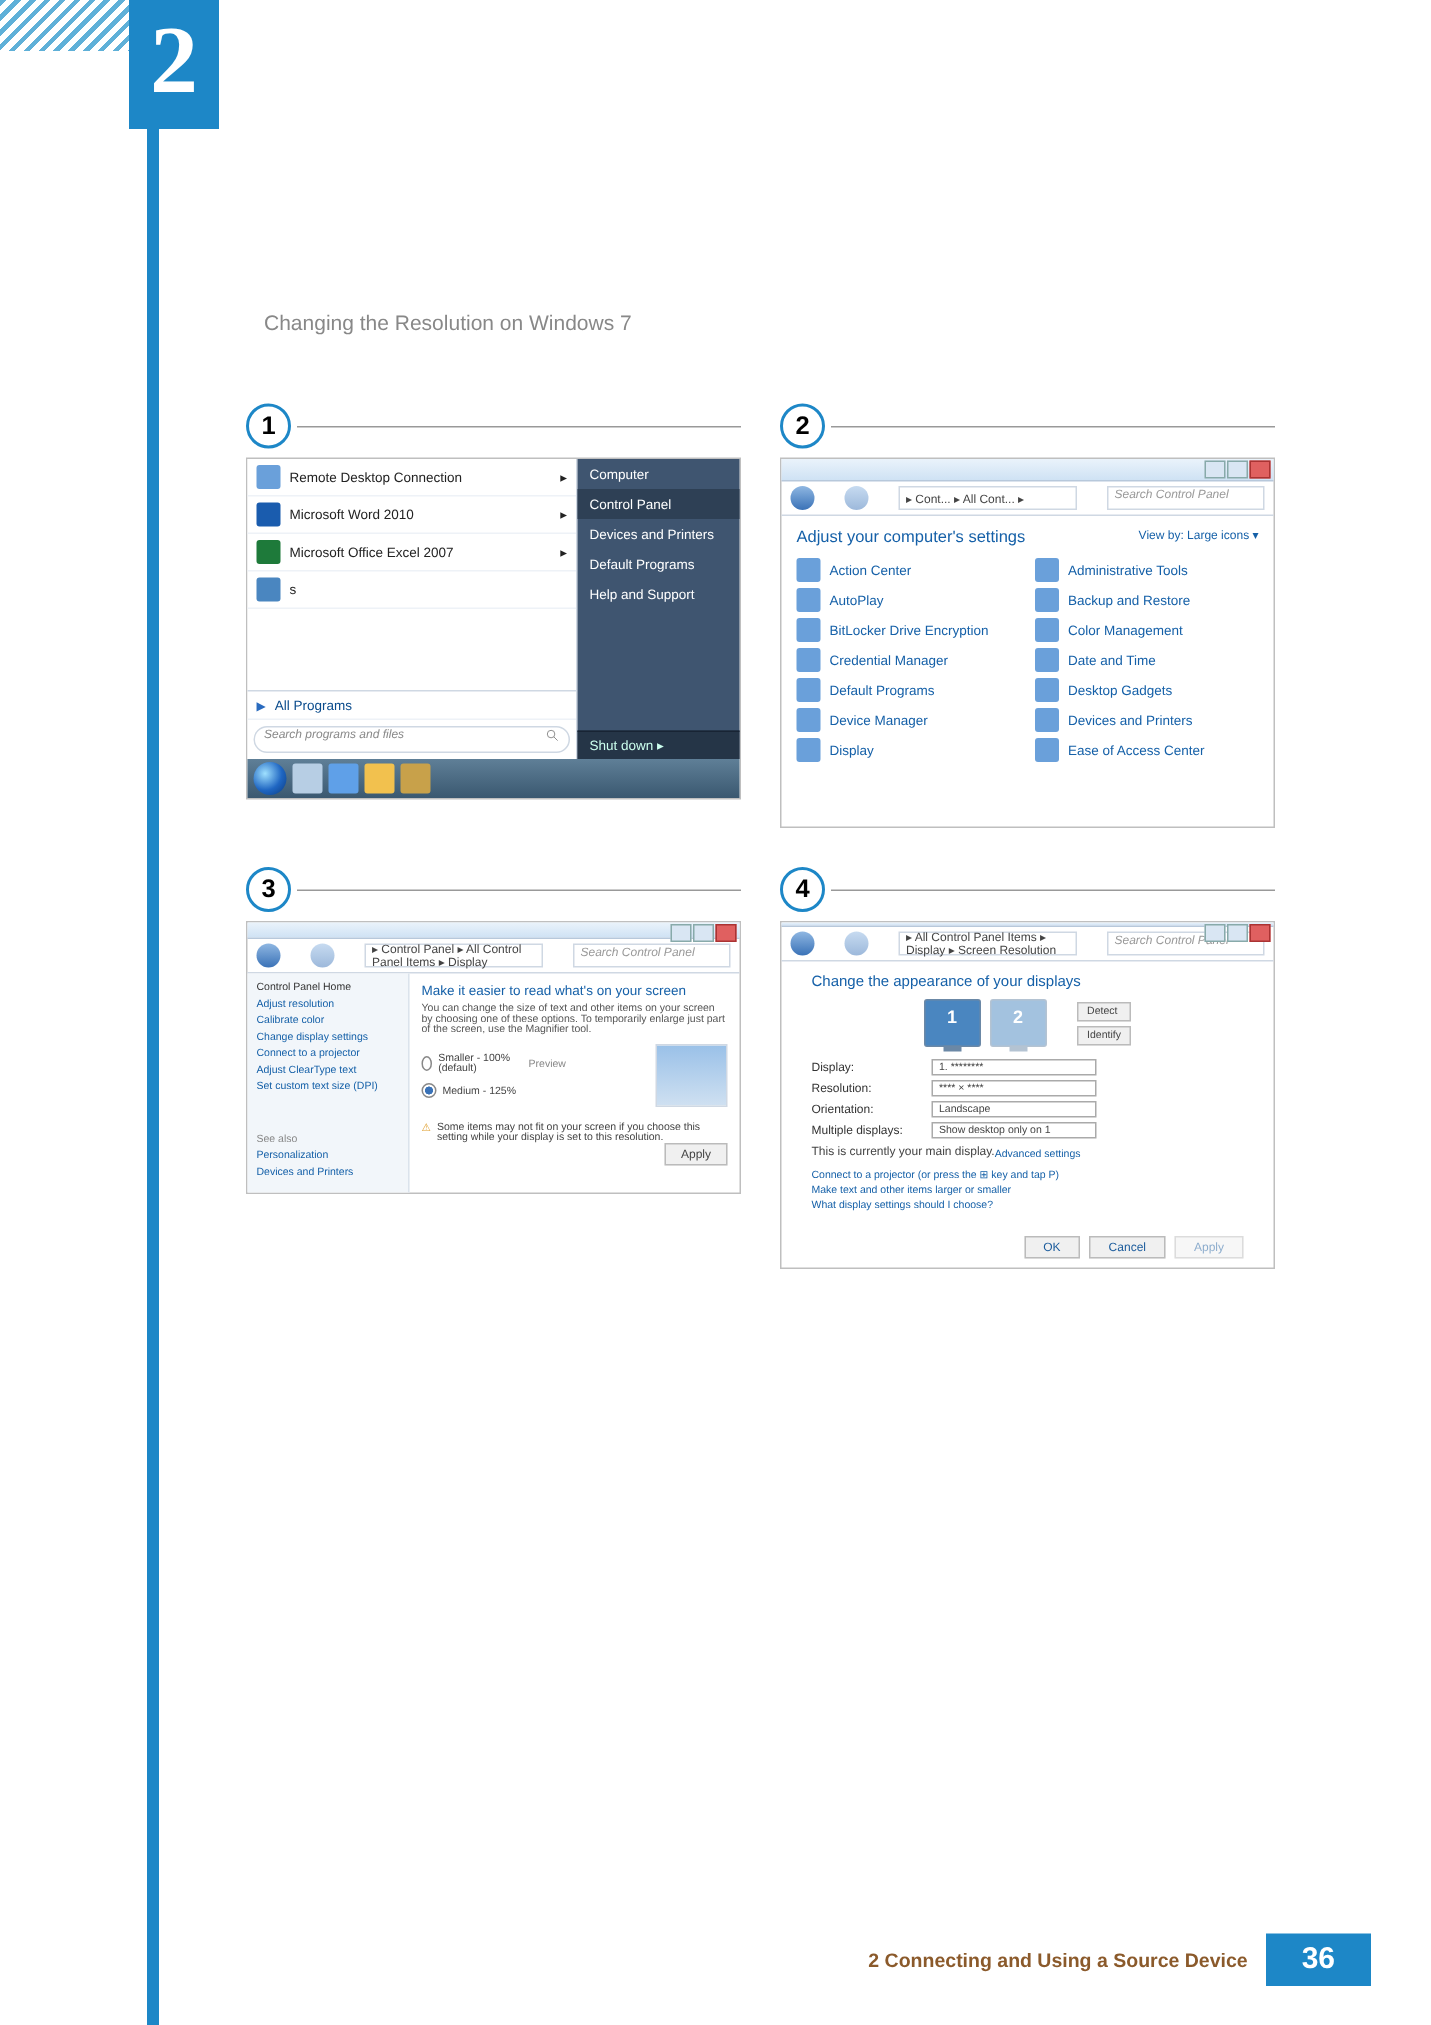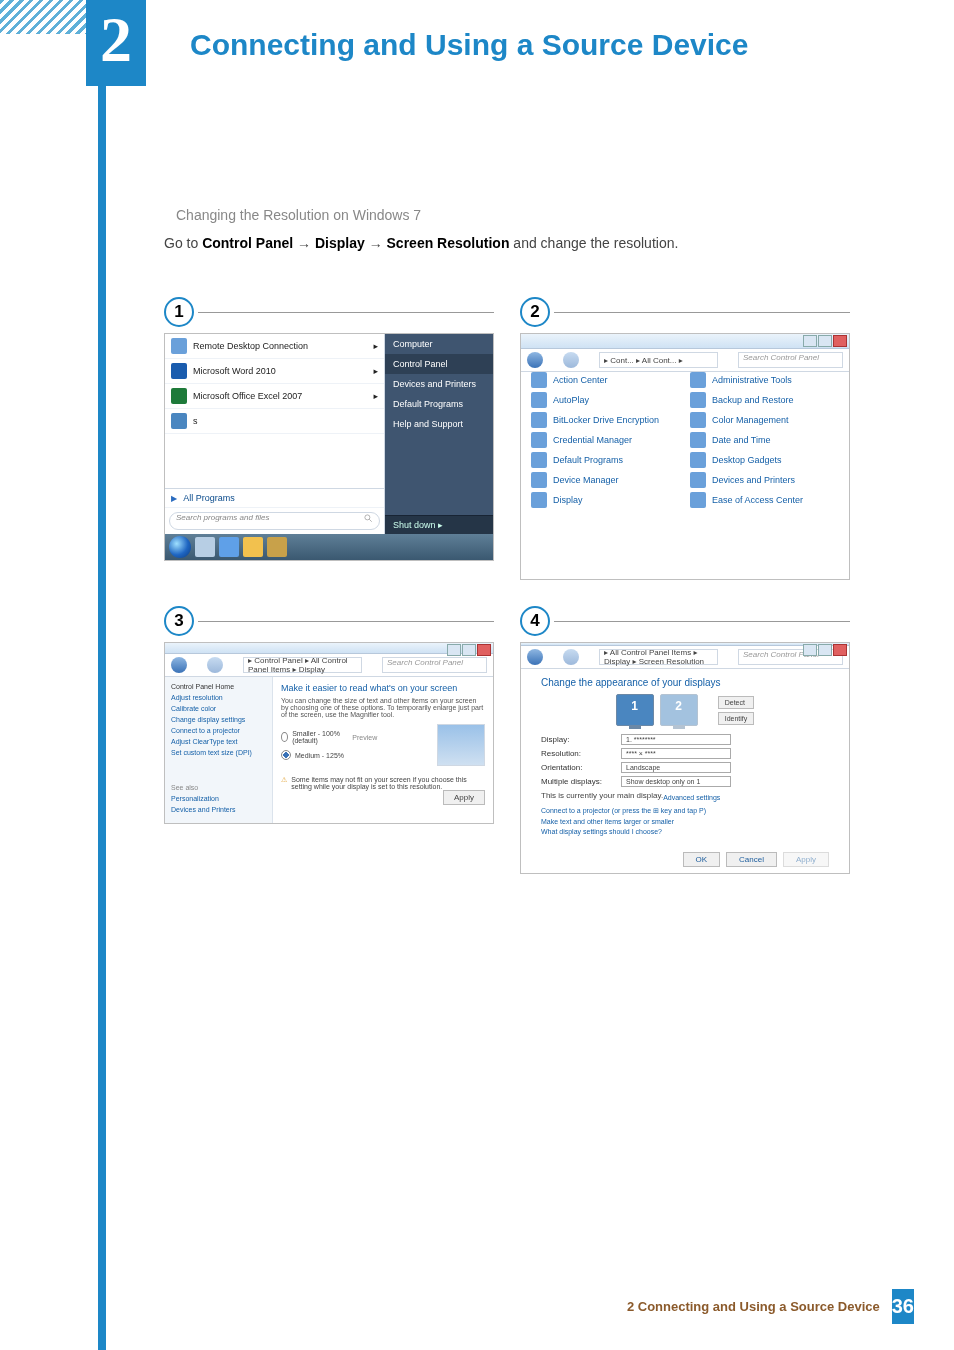--- a/index.html
+++ b/index.html
@@ -86,42 +86,32 @@
   .sbtns span{border:1px solid #bbb;background:#f0f0f0;font-size:7px;padding:2px 6px}
   .field{display:flex;align-items:center;gap:10px;margin:3px 0}
   .field label{width:70px;color:#333}
   .field .sel{border:1px solid #aaa;background:#fff;padding:1px 4px;font-size:7px;min-width:100px;display:inline-block}
   .linky{color:#1560a8;margin:3px 0;font-size:7px}
   .s4-foot{display:flex;justify-content:flex-end;gap:6px;padding:6px 20px}
   .s4-foot span{border:1px solid #bbb;background:#f0f0f0;font-size:8px;padding:2px 12px}
   
   .footer{position:absolute;left:0;right:40px;bottom:26px;display:flex;justify-content:flex-end;align-items:center;gap:12px}
   .footer .ft{color:#8b5a2b;font-size:13px;font-weight:600}
-  .footer .pg{background:#1d87c7;color:#fff;font-size:20px;font-weight:700;padding:6px 0}
+  .footer .pg{background:#1d87c7;color:#fff;font-size:20px;font-weight:700;padding:6px 24px}
 </style>
 </head>
 <body>
 <div class="page">
 
 <div class="hatch"></div>
 <div class="spine"></div>
 <div class="chapnum">2</div>
-<div class="chapter-title">Connecting and Using a Source Device</div>
 
 <div class="body">
   <p class="subhead">Changing the Resolution on Windows 7</p>
-  <p class="instr">
-    <span>Go to </span>
-    <b>Control Panel</b>
-    <span> → </span>
-    <b>Display</b>
-    <span> → </span>
-    <b>Screen Resolution</b>
-    <span> and change the resolution.</span>
-  </p>
 
   <div class="gallery">
 
     <div class="shot">
       <div class="badgebar">
             <div class="badge">1</div>
             <div class="line"></div>
           </div>
       <div class="win">
         <div class="s1">
@@ -187,20 +177,24 @@
                 <span></span>
                 <span></span>
                 <span class="close"></span>
               </div>
             </div>
         <div class="s2-nav">
           <div class="navbtn"></div>
           <div class="navbtn" style="opacity:.5"></div>
           <div class="s2-bc">▸ Cont... ▸ All Cont... ▸</div>
           <div class="s2-search">Search Control Panel</div>
+        </div>
+        <div class="s2-head">
+          <span>Adjust your computer's settings</span>
+          <span style="font-size:8px">View by:  Large icons ▾</span>
         </div>
         <div class="s2-grid" id="s2grid">
               <div class="s2-cell">
                 <span class="cic"></span>
                 <span>Action Center</span>
               </div>
               <div class="s2-cell">
                 <span class="cic"></span>
                 <span>Administrative Tools</span>
               </div>

